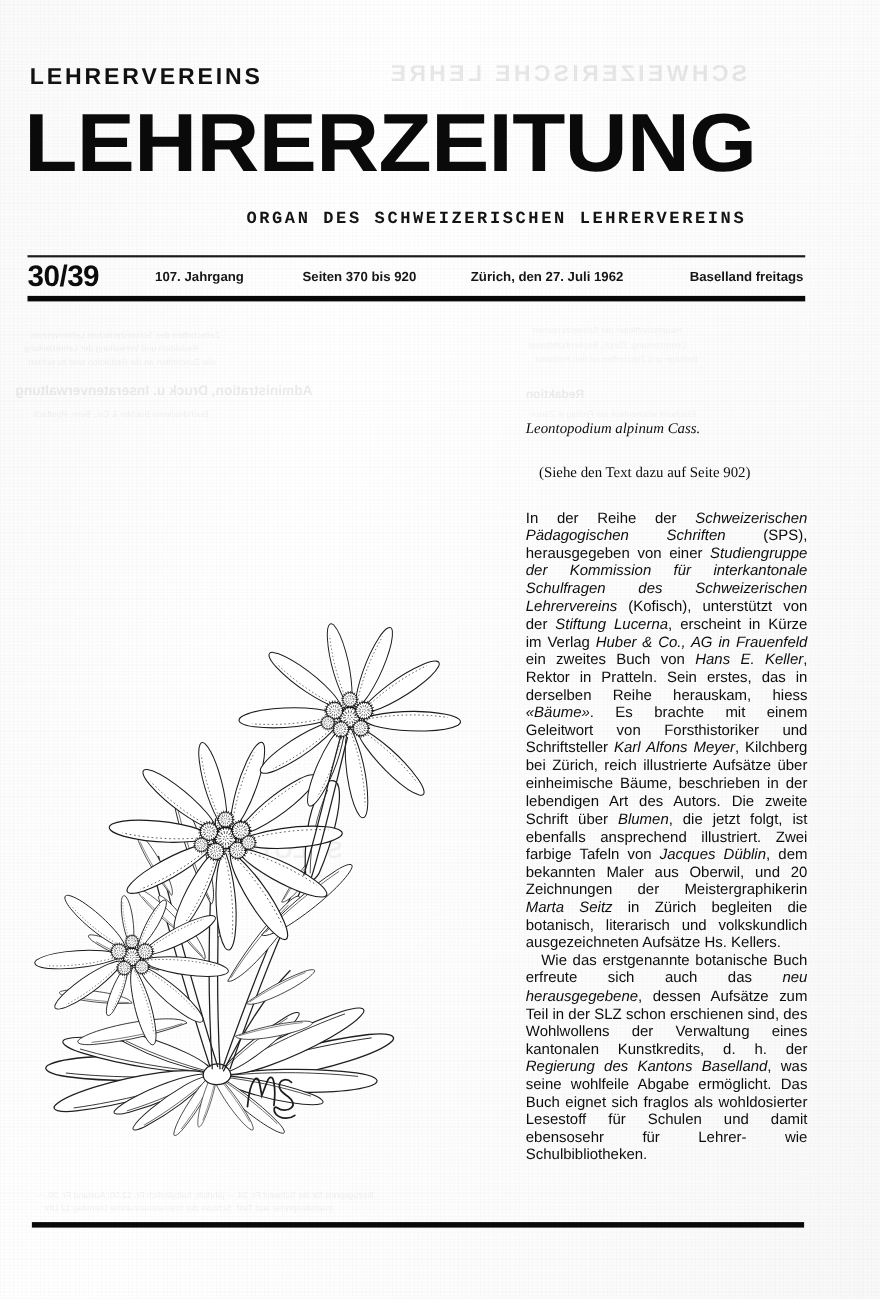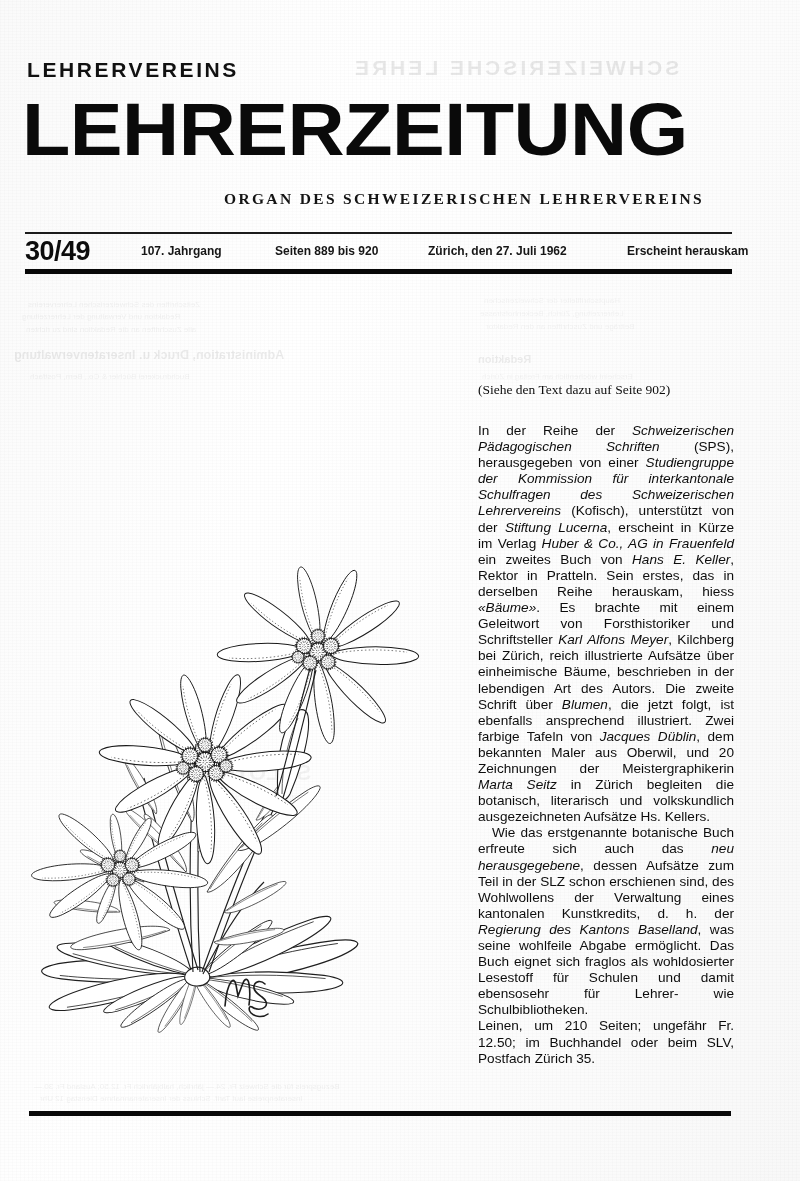--- a/index.html
+++ b/index.html
@@ -88,21 +88,21 @@
     line-height: 78px;
     letter-spacing: -0.5px;
     color: #0a0a0a;
     transform: scaleX(1.055);
     transform-origin: left center;
   }
 
   #subtitle {
     position: absolute;
     top: 190px; left: 224px;
-    font-family: Liberation Serif, serif;
+    font-family: Liberation Mono, monospace;
     font-weight: bold;
     font-size: 15.5px;
     letter-spacing: 2.35px;
     color: #141414;
   }
 
   #rule-thin {
     position: absolute;
     top: 232px; left: 25px;
     width: 707px; height: 1.6px;
@@ -174,21 +174,21 @@
   }
   #article-binomial {
     font-family: "Liberation Serif", serif;
     font-style: italic;
     font-size: 13.5px;
     margin: 0 0 24px 0;
   }
   #article-crossref {
     font-family: "Liberation Serif", serif;
     font-size: 13.5px;
-    margin: 0 0 25px 0;
+    margin: 0 0 25px 12px;
   }
   .para {
     font-family: Liberation Sans, sans-serif;
     font-size: 13.6px;
     line-height: 16.1px;
     text-align: justify;
     text-justify: inter-word;
     margin: 0;
     hyphens: manual;
   }
@@ -221,25 +221,25 @@
   </div>
 
   <div id="masthead">
     <div id="kicker">LEHRERVEREINS</div>
     <div id="wordmark">LEHRERZEITUNG</div>
     <div id="subtitle">ORGAN DES SCHWEIZERISCHEN LEHRERVEREINS</div>
 
     <div id="rule-thin"></div>
 
     <div id="issuebar">
-      <div id="issue-number">30/49</div>
+      <div id="issue-number">30/39</div>
       <div class="issue-meta" id="issue-volume">107. Jahrgang</div>
-      <div class="issue-meta" id="issue-pages">Seiten 889 bis 920</div>
+      <div class="issue-meta" id="issue-pages">Seiten 370 bis 920</div>
       <div class="issue-meta" id="issue-place">Zürich, den 27. Juli 1962</div>
-      <div class="issue-meta" id="issue-freq">Erscheint herauskam</div>
+      <div class="issue-meta" id="issue-freq">Baselland freitags</div>
     </div>
 
     <div id="rule-thick"></div>
   </div>
 
   <div id="illustration">
     <svg viewBox="0 0 430 700" xmlns="http://www.w3.org/2000/svg">
       <defs>
         <g id="bract">
           <path d="M0,0 C22,-7 52,-10 78,-6 C90,-4 96,0 90,4 C78,11 44,13 18,9 C6,7 -3,3 0,0 Z" fill="#ffffff" stroke="#1a1a1a" stroke-width="1.05"></path>
@@ -517,24 +517,24 @@
       <g transform="translate(215,636)">
         <path d="M0,18 C1,6 3,-2 6,-6 C8,-9 10,-8 11,-3 L13,8 L18,-5
                  C20,-10 23,-10 24,-4 C25,2 25,10 24,17" fill="none" stroke="#1d1d1d" stroke-width="1.6" stroke-linecap="round"></path>
         <path d="M40,-4 C36,-8 30,-7 29,-2 C28,3 33,6 37,9 C41,12 43,16 40,19
                  C37,22 31,22 27,19 C24,17 23,22 26,25 C30,29 38,30 43,26" fill="none" stroke="#1d1d1d" stroke-width="1.6" stroke-linecap="round" stroke-linejoin="round"></path>
       </g>
     </svg>
   </div>
 
   <div id="article">
+    <p id="article-binomial">Leontopodium alpinum Cass.</p>
     <p id="article-crossref">(Siehe den Text dazu auf Seite 902)</p>
 
     <p class="para"><span>In der Reihe der </span><em>Schweizerischen Pädagogischen Schriften</em><span> (SPS), herausgegeben von einer </span><em>Studiengruppe der Kommission für interkantonale Schulfragen des Schweizerischen Lehrervereins</em><span> (Kofisch), unterstützt von der </span><em>Stiftung Lucerna</em><span>, erscheint in Kürze im Verlag </span><em>Huber &amp; Co., AG in Frauenfeld</em><span> ein zweites Buch von </span><em>Hans E. Keller</em><span>, Rektor in Pratteln. Sein erstes, das in derselben Reihe herauskam, hiess </span><em>«Bäume»</em><span>. Es brachte mit einem Geleitwort von Forsthistoriker und Schriftsteller </span><em>Karl Alfons Meyer</em><span>, Kilchberg bei Zürich, reich illustrierte Aufsätze über einheimische Bäume, beschrieben in der lebendigen Art des Autors. Die zweite Schrift über </span><em>Blumen</em><span>, die jetzt folgt, ist ebenfalls ansprechend illustriert. Zwei farbige Tafeln von </span><em>Jacques Düblin</em><span>, dem bekannten Maler aus Oberwil, und 20 Zeichnungen der Meistergraphikerin </span><em>Marta Seitz</em><span> in Zürich begleiten die botanisch, literarisch und volkskundlich ausgezeichneten Aufsätze Hs. Kellers.</span></p>
 
     <p class="para indent"><span>Wie das erstgenannte botanische Buch erfreute sich auch das </span><em>neu herausgegebene</em><span>, dessen Aufsätze zum Teil in der SLZ schon erschienen sind, des Wohlwollens der Verwaltung eines kantonalen Kunstkredits, d. h. der </span><em>Regierung des Kantons Baselland</em><span>, was seine wohlfeile Abgabe ermöglicht. Das Buch eignet sich fraglos als wohldosierter Lesestoff für Schulen und damit ebensosehr für Lehrer- wie Schulbibliotheken.</span></p>
 
-    <p class="para">Leinen, um 210 Seiten; ungefähr Fr. 12.50; im Buchhandel oder beim SLV, Postfach Zürich 35.</p>
   </div>
 
   <div id="rule-bottom"></div>
 
 </div>
 
 </body></html>

